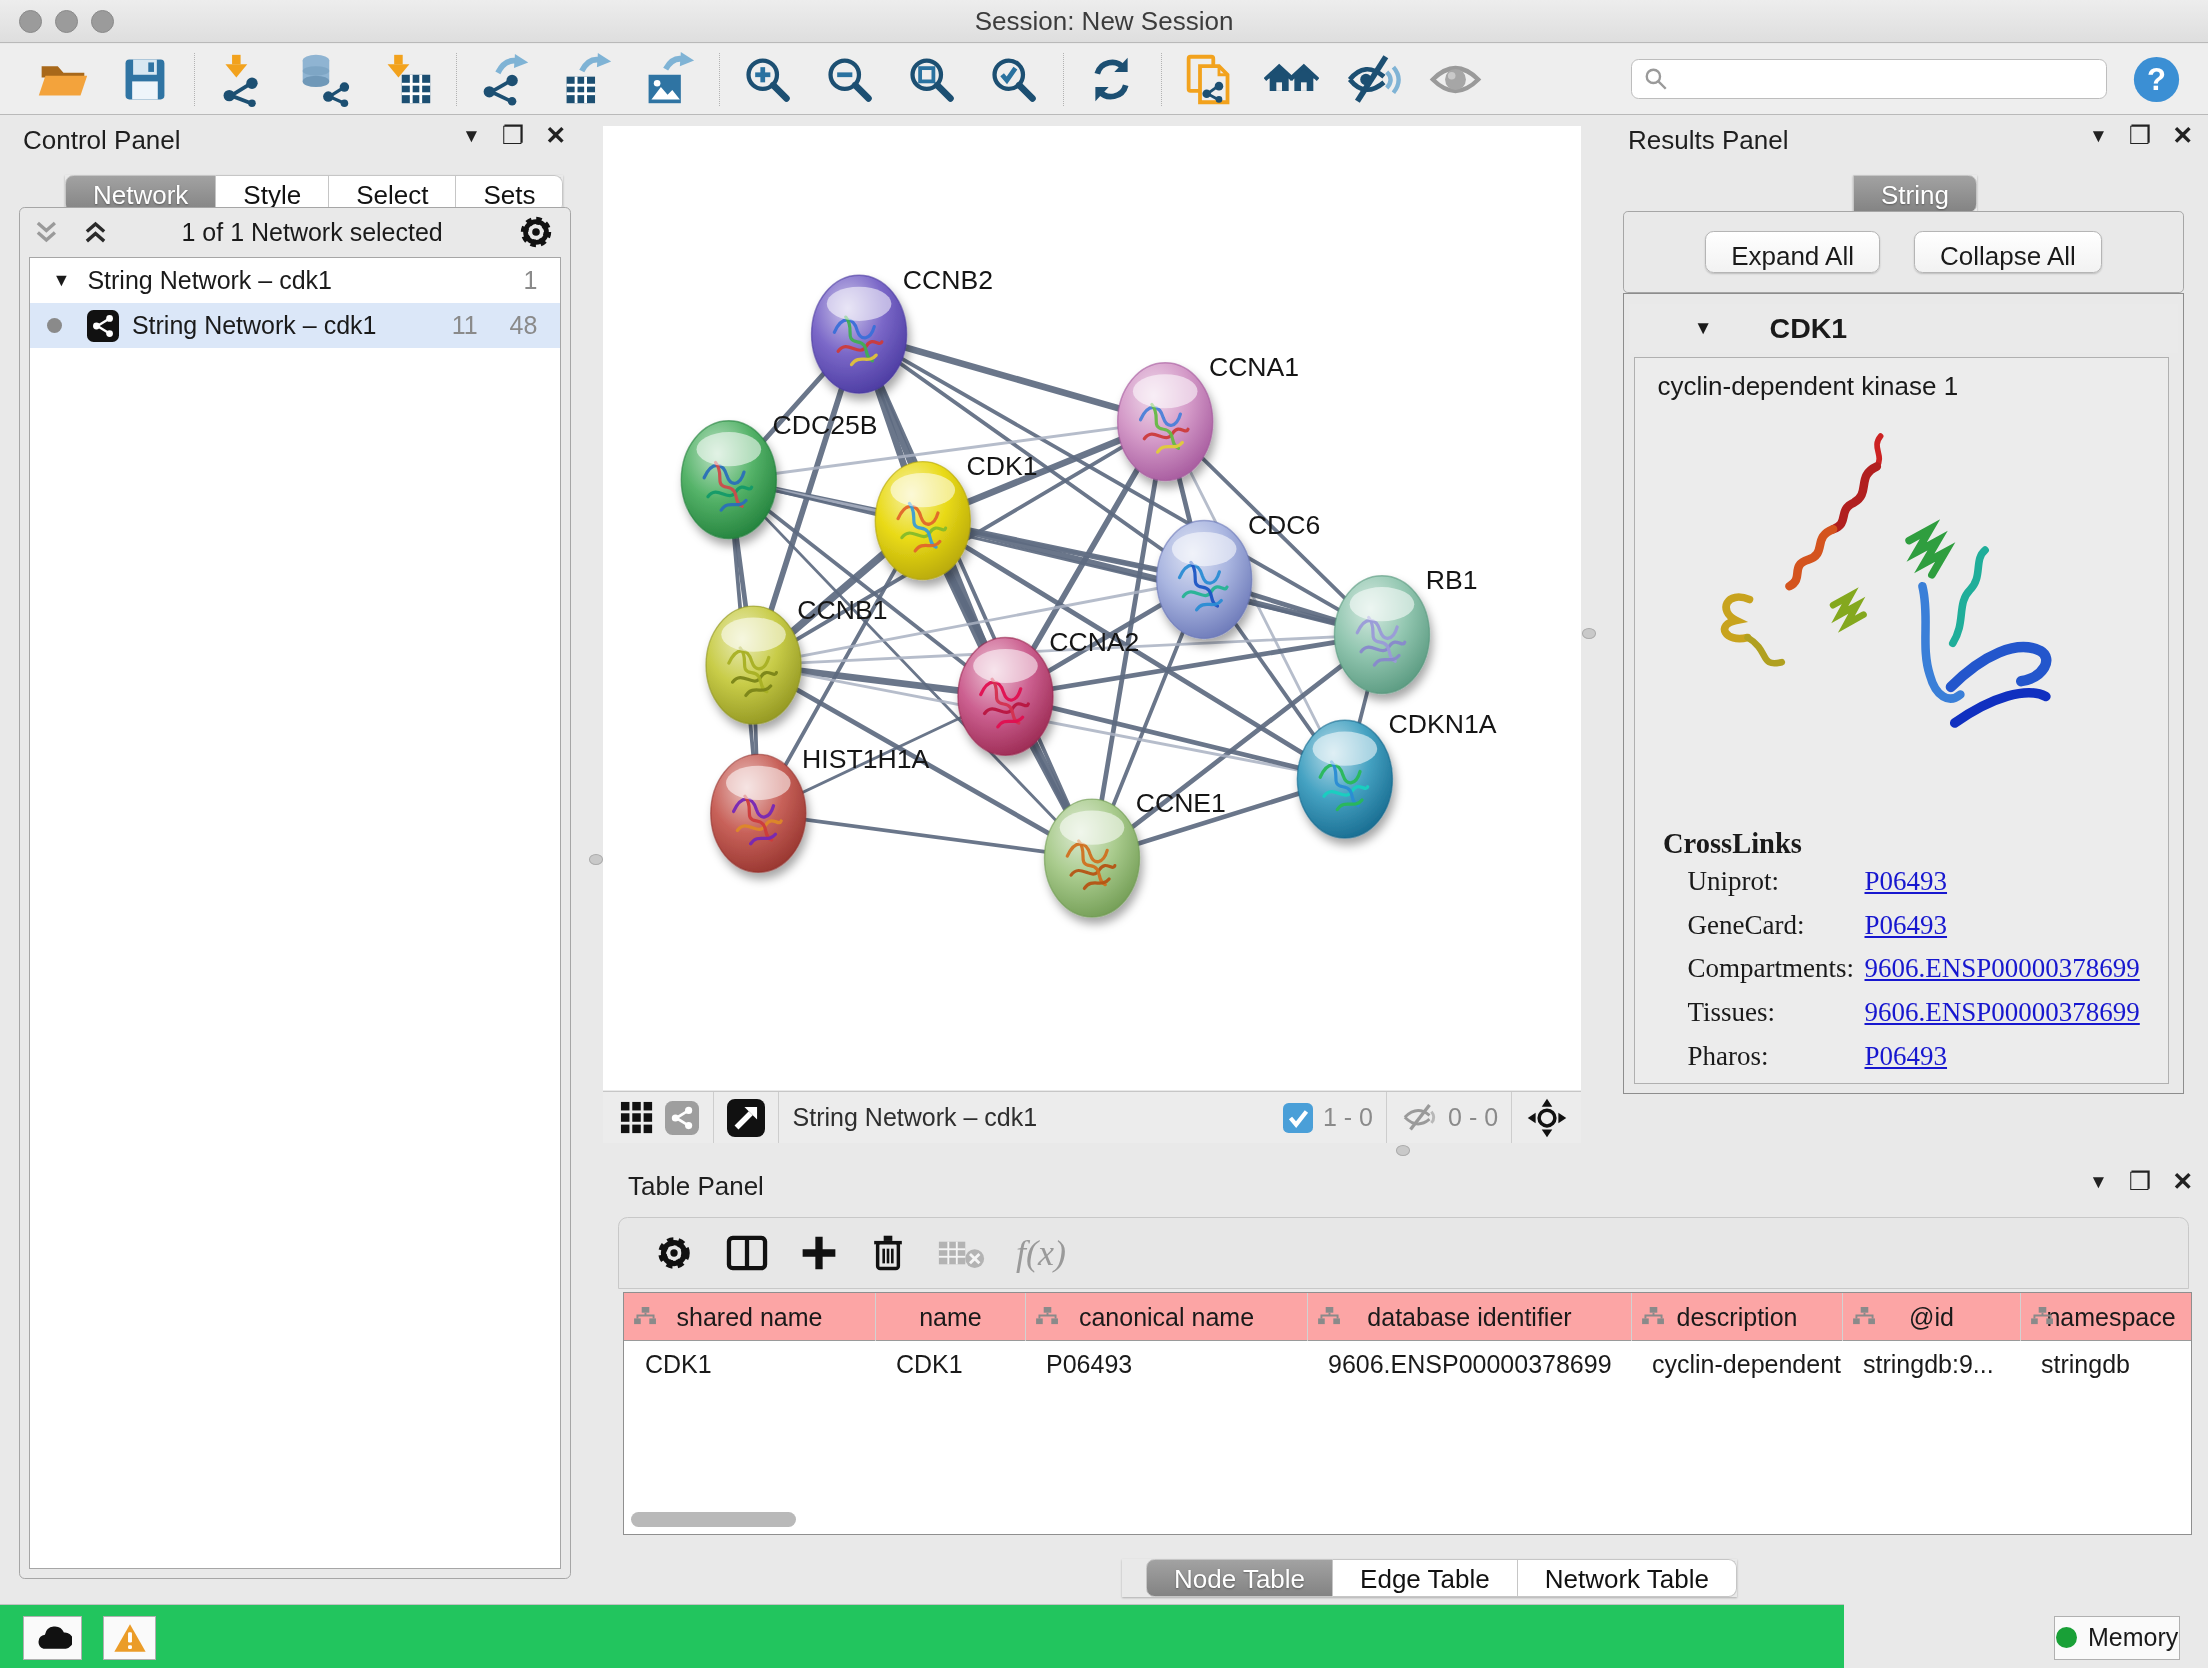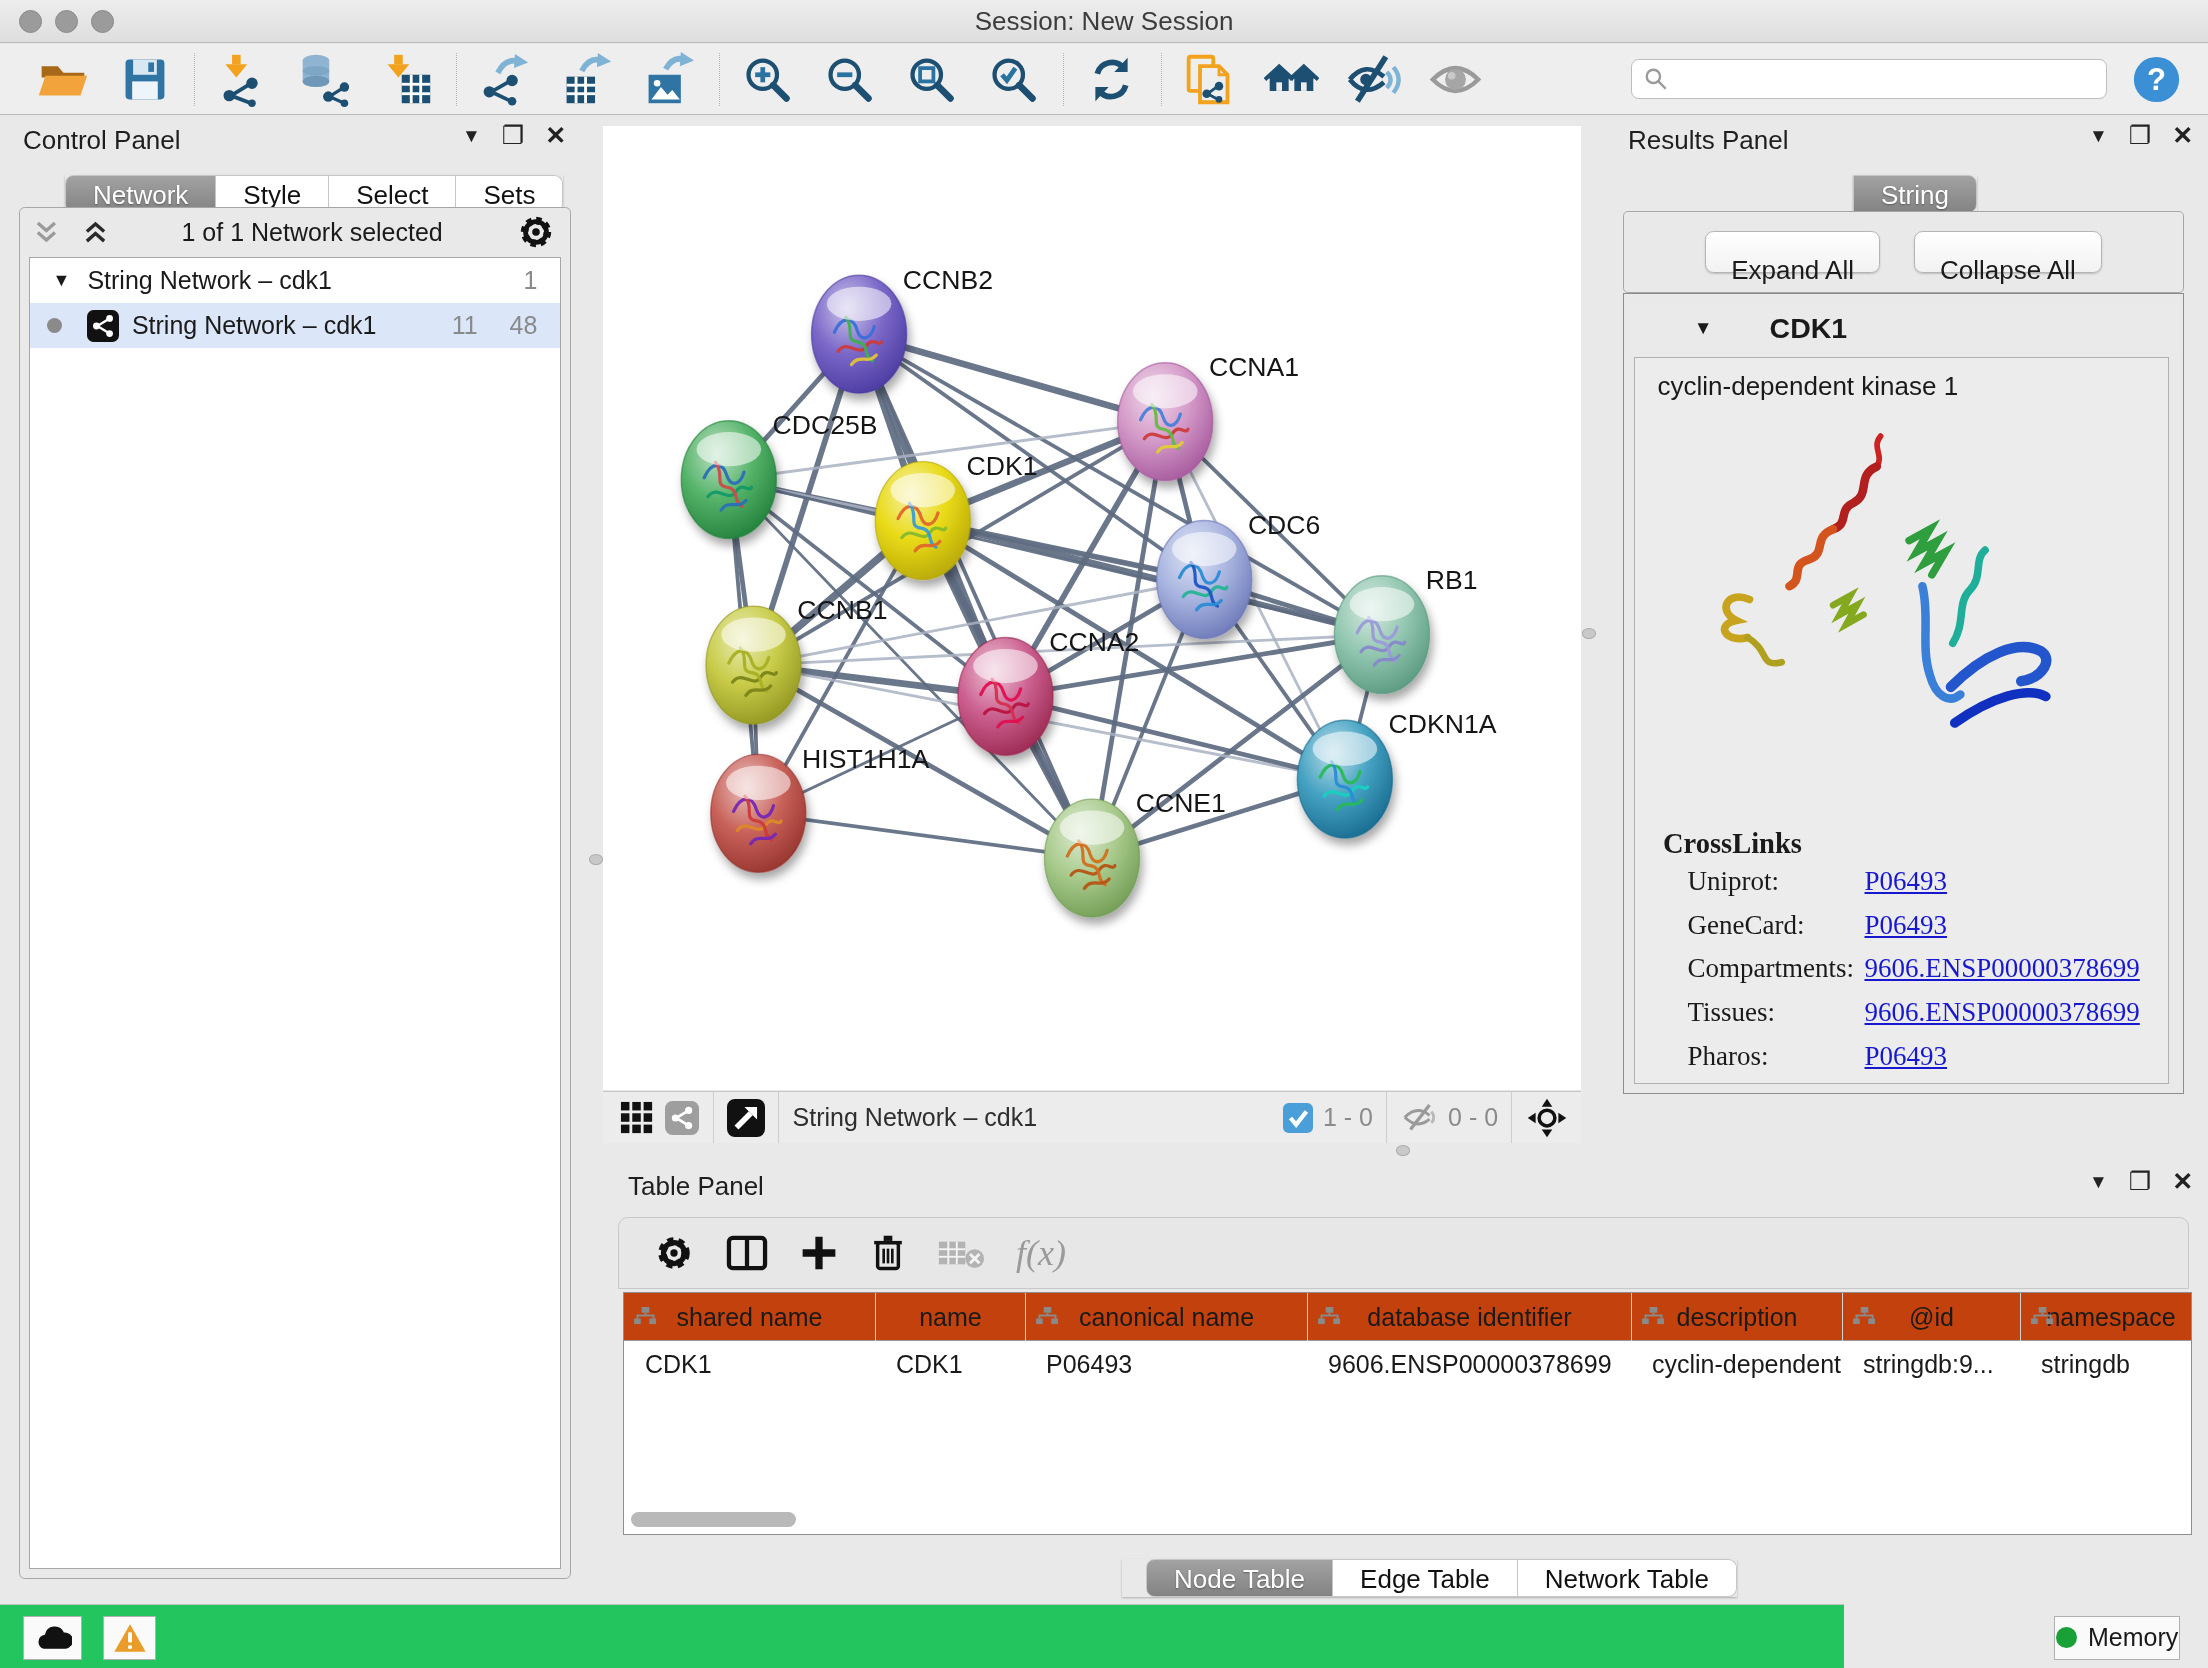--- a/index.html
+++ b/index.html
@@ -57,36 +57,36 @@
   .net-bar .gray { color:#8a8a8a; }
 
   
   .h-split { position:absolute; left:603px; top:1143px; width:1605px; height:12.4px; }
   .dot-handle { position:absolute; width:14.3px; height:10.5px; border-radius:50%; background:#c9c9c9; border:1px solid #ababab; }
 
   
   .rp-topbox { position:absolute; left:1623px; top:211px; width:561px; height:82px;
     border:1.9px solid #a6a6a6; border-radius:4.8px; background:#e9e9e9; display:flex; align-items:center; justify-content:center; gap:34px; }
   .btn { background:linear-gradient(#ffffff,#f2f2f2); border:1px solid #b5b5b5; border-radius:8.6px;
-    font-size:26px; padding:18px 25px; height:42px; line-height:40px; box-shadow:0 1px 1.9px rgba(0,0,0,.2); }
+    font-size:26px; padding:4px 25px; height:42px; line-height:40px; box-shadow:0 1px 1.9px rgba(0,0,0,.2); }
   .rp-scroll { position:absolute; left:1623px; top:293px; width:561px; height:801px;
     border:1.9px solid #8d8d8d; background:#e9e9e9; }
   .rp-entry-head { position:absolute; left:4.8px; top:9.5px; right:4.8px; height:49px; background:#eaeaea;
     display:flex; align-items:center; font-size:28.5px; font-weight:bold; }
   .rp-card { position:absolute; left:9.5px; top:63px; width:535px; height:727px; background:#ececec; border:1px solid #b0b0b0; }
   .rp-desc { position:absolute; left:23px; top:13.3px; font-size:26px; }
   .xl-head { position:absolute; left:28.5px; top:470px; font-size:28.5px; font-weight:bold; font-family:"Liberation Serif",serif; }
   .xl-row { position:absolute; left:53px; width:476px; height:44px; font-size:27px; font-family:Liberation Serif, serif; }
   .xl-row .lk { position:absolute; left:177px; color:#1717cf; text-decoration:underline; }
 
   
   .tp-toolbar { position:absolute; left:618px; top:1217px; width:1571px; height:72px; background:#e7e7e7;
     border:1px solid #c8c8c8; border-radius:9.5px 9.5px 0 0; display:flex; align-items:center; gap:30px; padding-left:34px; }
   .tp-table { position:absolute; left:623px; top:1292px; width:1569px; height:243px; background:#fff; border:1.9px solid #8f8f8f; overflow:hidden; }
-  .th-row { display:flex; height:48px; border-bottom:1.9px solid #9a9a9a; background:#c2410c; }
+  .th-row { display:flex; height:48px; border-bottom:1.9px solid #9a9a9a; background:#fca5a5; }
   .th-cell { position:relative; height:48px; display:flex; align-items:center; justify-content:center;
     font-size:25px; border-left:1px solid #d2d2d2; flex:none; }
   .th-cell:first-child { border-left:none; }
   .td-row { display:flex; height:46px; }
   .td-cell { padding-left:21px; font-size:25px; line-height:46px; flex:none; white-space:nowrap; overflow:hidden; }
   .hscroll { position:absolute; left:631px; top:1512px; width:165px; height:15px; border-radius:7.6px; background:#b9b9b9; }
   .fx { font-style:italic; font-family:"Liberation Serif",serif; font-size:36px; color:#9a9a9a; }
 
   
   .statusbar { position:absolute; left:0; top:1604px; width:1844px; height:65px; background:#22c55e; border-top:1.9px solid #c2c2c2; }

